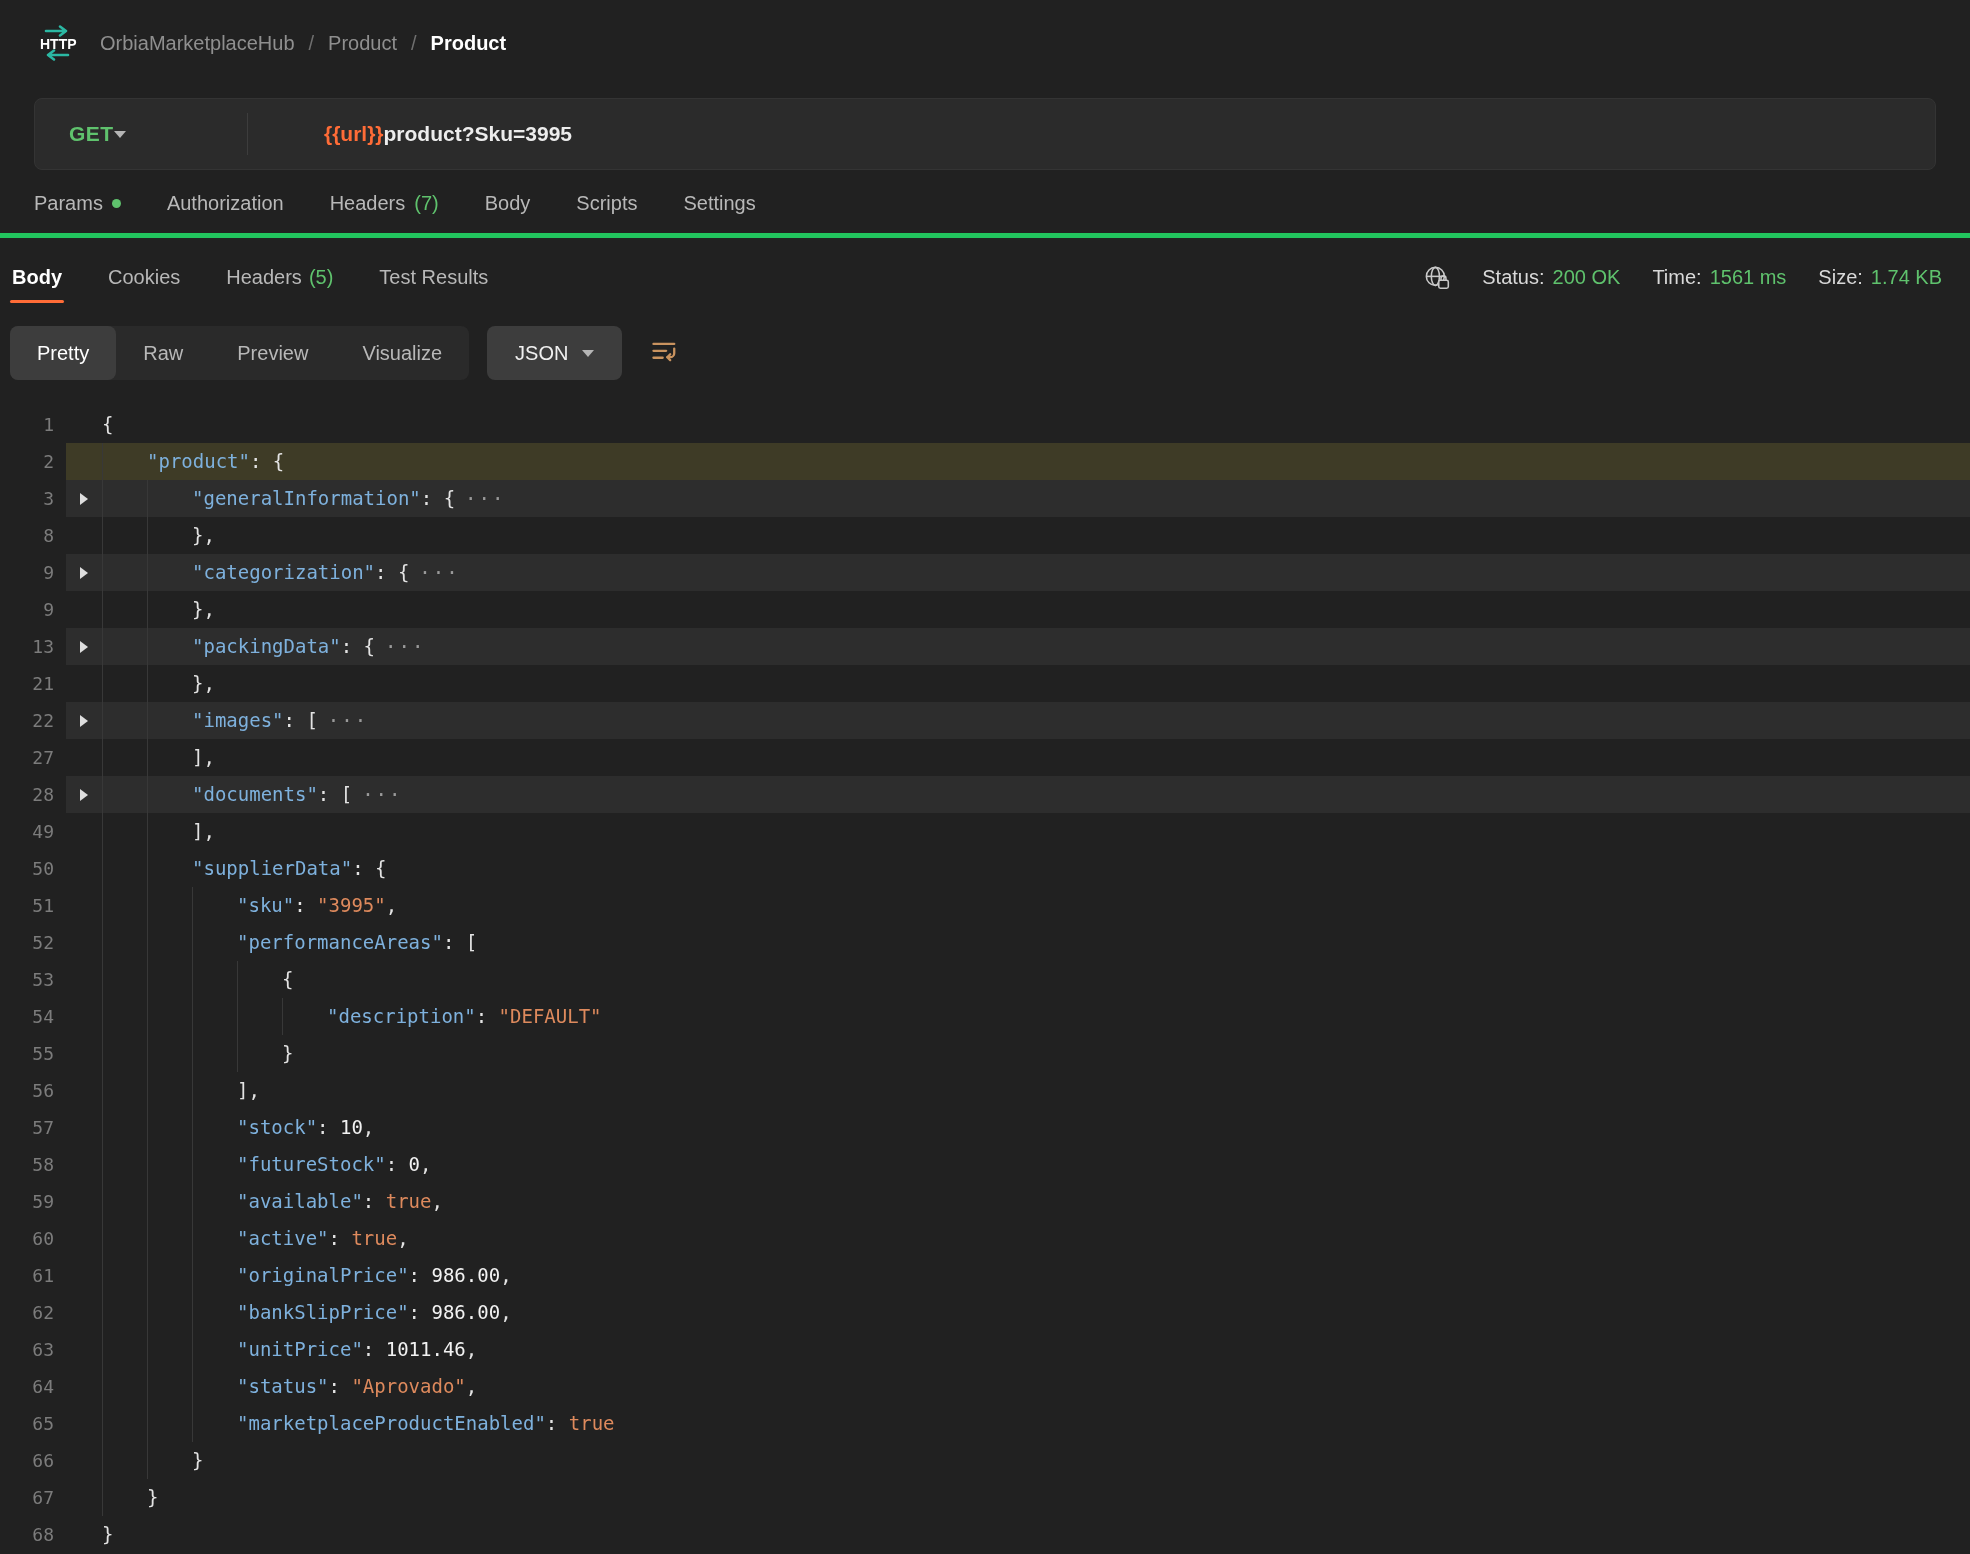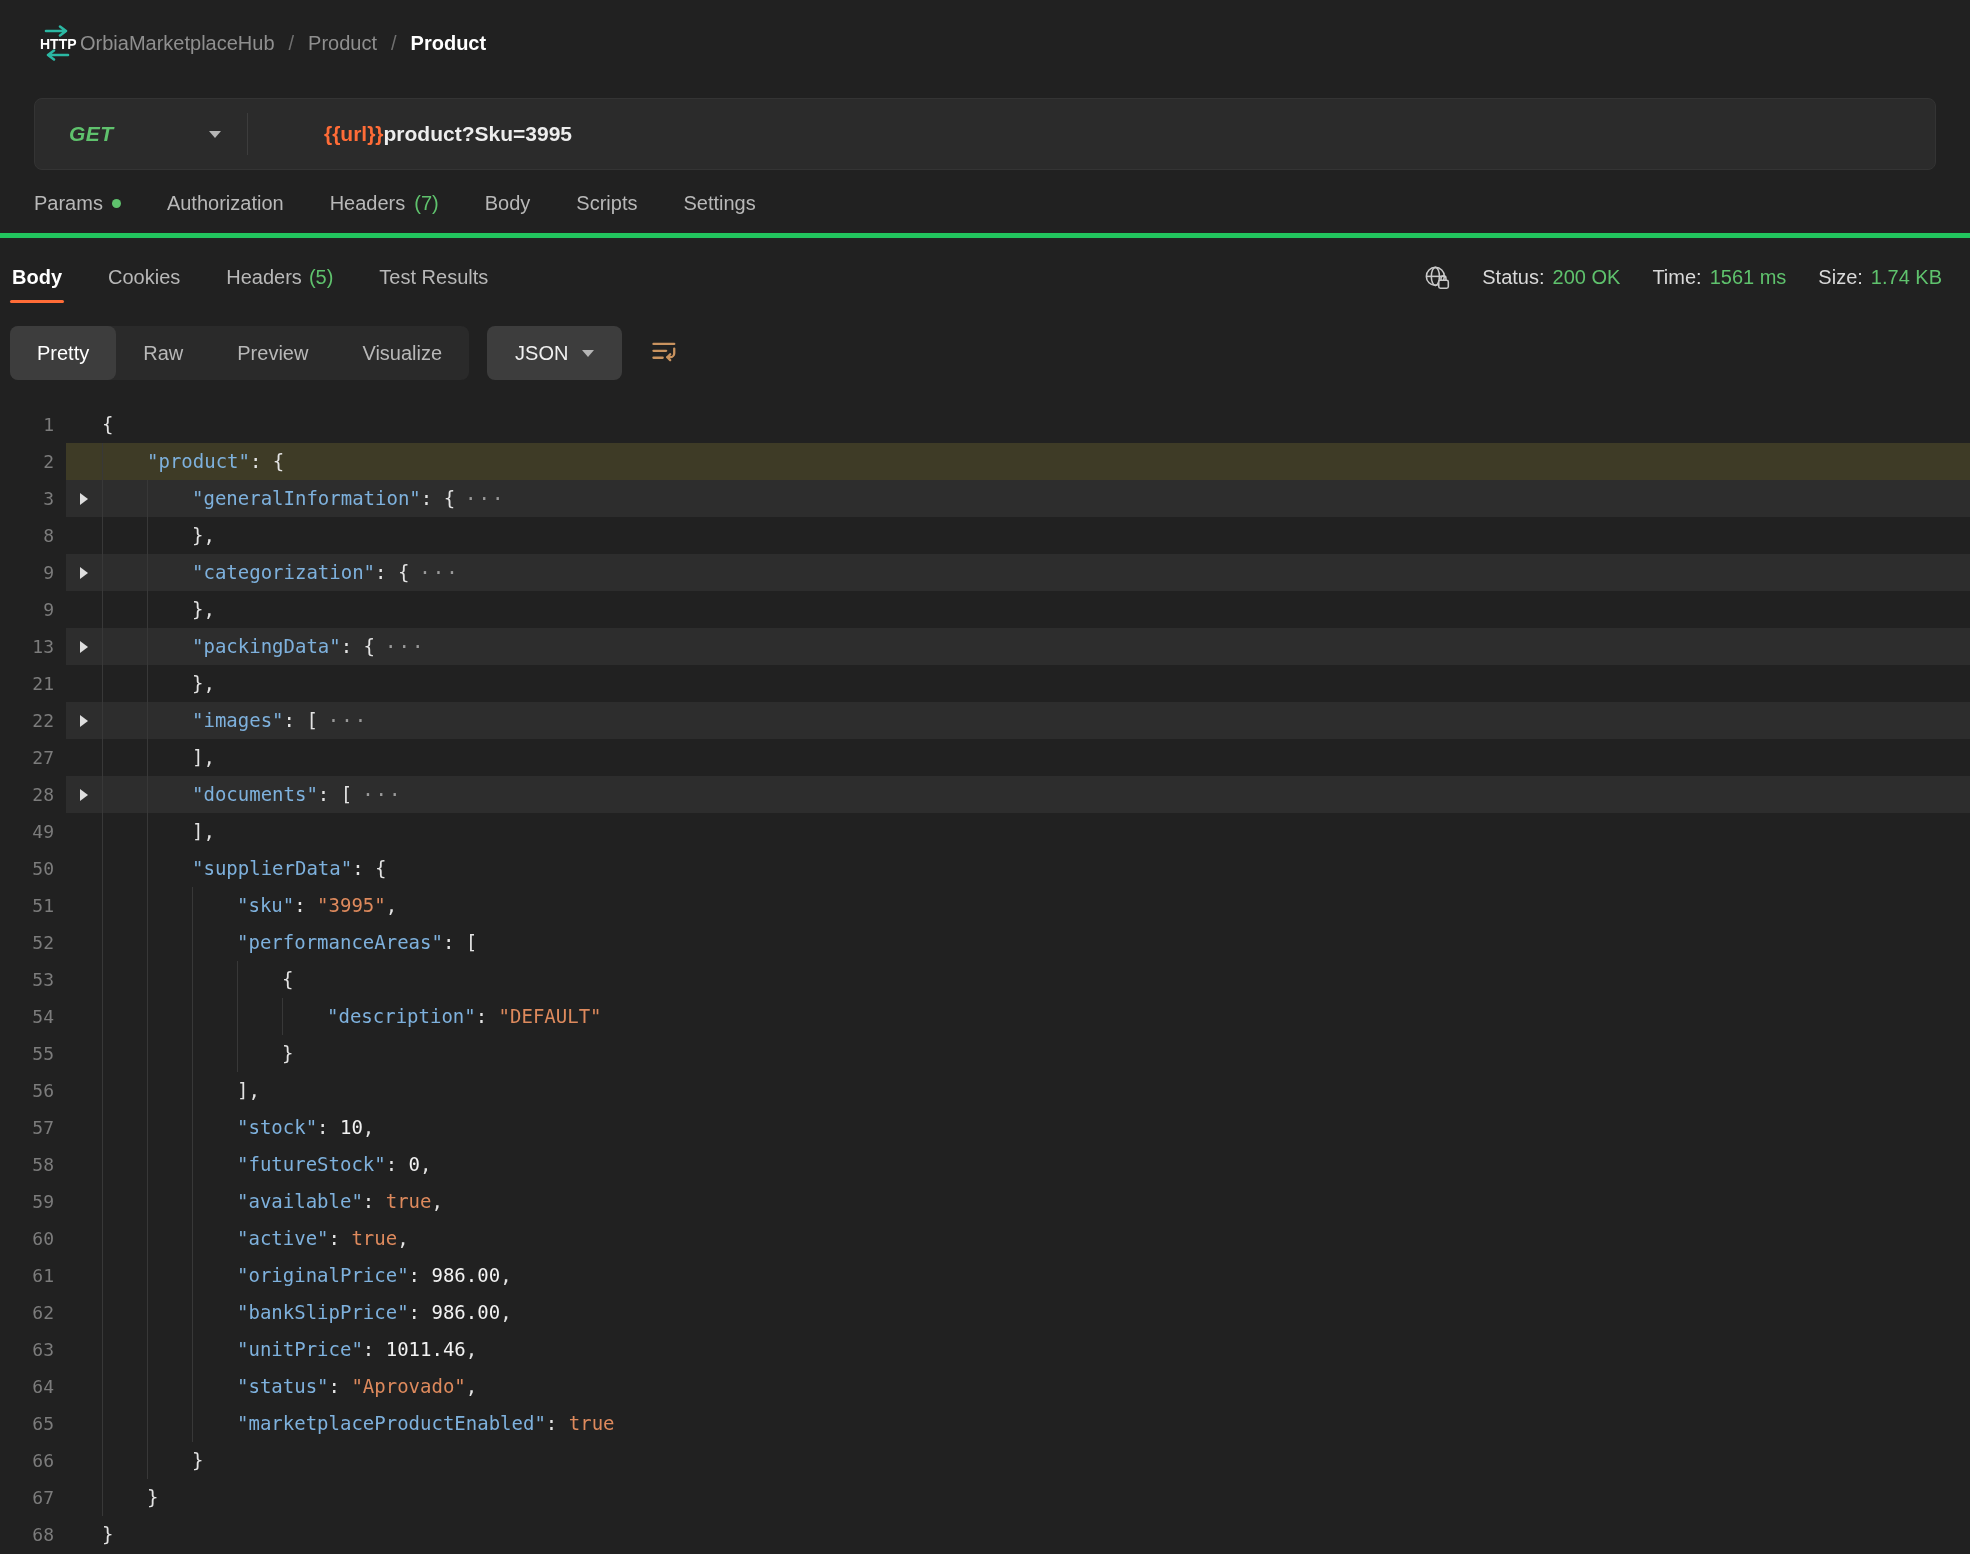--- a/index.html
+++ b/index.html
@@ -18,32 +18,32 @@
     --lnum:#7c7c7c;
   }
   *{box-sizing:border-box;}
   html,body{margin:0;padding:0;background:#1a1a1a;}
   .app{
     position:relative;width:1970px;height:1554px;background:var(--bg);
     overflow:hidden;font-family:"Liberation Sans",sans-serif;color:var(--text);
   }
 
   
-  .topbar{display:flex;align-items:center;padding:22px 0 0 34px;height:64px;}
+  .topbar{display:flex;align-items:center;gap:20px;padding:22px 0 0 34px;height:64px;}
   .http-icon{display:flex;align-items:center;}
   .breadcrumb{display:flex;align-items:center;gap:14px;font-size:20px;color:#8f8f8f;}
   .crumb{cursor:pointer;}
   .crumb.current{color:#ffffff;font-weight:700;}
   .sep{color:#6f6f6f;}
 
   
   .url-bar{display:flex;align-items:center;margin:34px 34px 0 34px;height:72px;
     background:var(--panel);border:1px solid var(--border);border-radius:8px;}
-  .method{display:flex;align-items:center;justify-content:space-between;width:212px;
-    padding:0 26px 0 34px;background:none;border:none;cursor:pointer;font-family:inherit;font-style:italic;}
+  .method{display:flex;align-items:center;justify-content:flex-start;width:212px;
+    padding:0 26px 0 34px;background:none;border:none;cursor:pointer;font-family:inherit;}
   .method-label{font-size:21px;font-weight:700;letter-spacing:.5px;color:var(--green);}
   .chev{width:0;height:0;border-left:6px solid transparent;border-right:6px solid transparent;
     border-top:7px solid #b5b5b5;}
   .vdiv{width:1px;height:42px;background:#3d3d3d;}
   .url-input{display:flex;align-items:center;flex:1;padding-left:28px;font-size:21px;
     font-weight:600;cursor:text;white-space:pre;}
   .url-var{color:var(--orange);margin-left:48px;}
   .url-rest{color:#ededed;}
 
   

